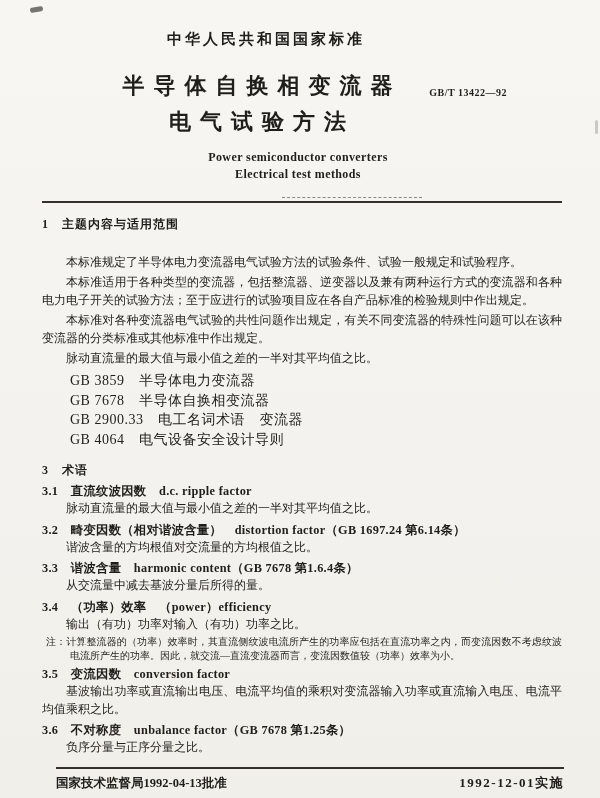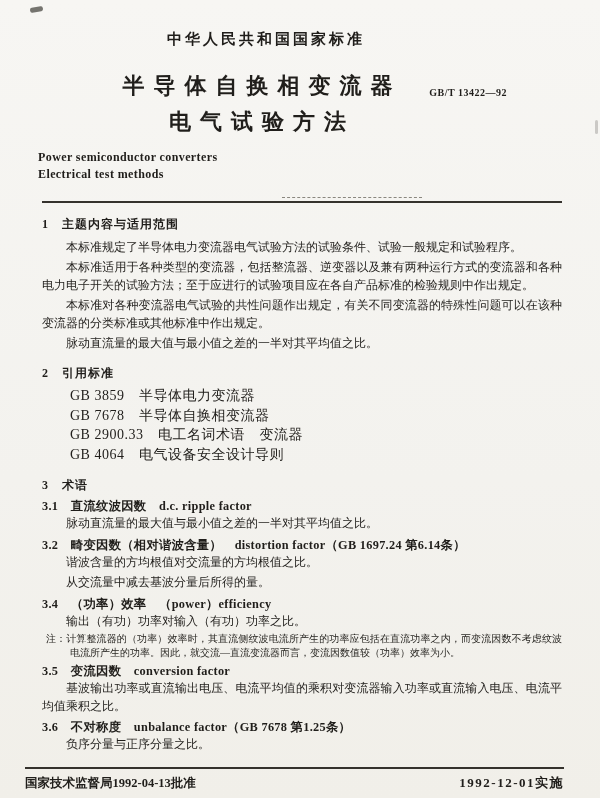--- a/index.html
+++ b/index.html
@@ -26,53 +26,53 @@
   }
   .title-block { position:relative; margin-top:22px; }
   .titles { text-align:center; transform:translateX(-40px); }
   .t1,.t2 { font-size:22px; font-weight:bold; letter-spacing:9px; line-height:30px; }
   .t2 { margin-top:6px; }
   .stdno {
     position:absolute; right:55px; top:16px;
     font-size:10px; font-weight:bold; letter-spacing:.5px;
   }
   .en-block {
-    margin-top:12px; font-weight:bold;
+    margin-top:12px; text-align:center; font-weight:bold;
     font-size:12px; line-height:17px; letter-spacing:.4px;
     transform:translateX(-4px);
   }
   .pre-rule-dash {
     width:140px; margin:14px 0 3px 240px;
     border-top:1.5px dashed #8a877f; height:0;
   }
   .rule { border:0; border-top:2px solid #35322d; }
 
   .sec-heading {
     margin-top:13px; font-size:12px; font-weight:bold; letter-spacing:1px;
   }
-  .body-text { margin-top:5px; }
+  .body-text { margin-top:20px; }
   .para {
     font-size:12px; line-height:18px; text-align:justify;
     text-indent:2em; margin-bottom:2px;
   }
   .ref-list { margin-top:4px; }
   .ref-item { font-size:14px; line-height:19.5px; padding-left:28px; letter-spacing:.5px; }
 
   .terms { margin-top:2px; }
   .term { margin-top:3px; }
   .term-h { font-size:12.3px; font-weight:bold; line-height:18px; letter-spacing:.3px; }
   .term-b {
     font-size:12px; line-height:17.5px; text-indent:2em; text-align:justify;
   }
   .term-note {
     font-size:10px; line-height:13.5px; margin-top:2px; margin-left:4px;
     padding-left:2.4em; text-indent:-2.4em; text-align:justify; color:#2a2824;
   }
   .footer {
-    position:absolute; left:25px; right:36px; bottom:6px;
+    position:absolute; left:56px; right:36px; bottom:6px;
     border-top:2px solid #35322d; padding-top:5px;
     display:flex; justify-content:space-between; align-items:baseline;
     font-weight:bold; font-size:12.5px;
   }
   .footer-right { letter-spacing:1.5px; font-size:13px; }
 </style>
 </head>
 <body>
 
 <div class="page">
@@ -99,21 +99,20 @@
   <hr class="rule">
 
   <div class="sec-heading">1　主题内容与适用范围</div>
   <div class="body-text">
     <div class="para">本标准规定了半导体电力变流器电气试验方法的试验条件、试验一般规定和试验程序。</div>
     <div class="para">本标准适用于各种类型的变流器，包括整流器、逆变器以及兼有两种运行方式的变流器和各种电力电子开关的试验方法；至于应进行的试验项目应在各自产品标准的检验规则中作出规定。</div>
     <div class="para">本标准对各种变流器电气试验的共性问题作出规定，有关不同变流器的特殊性问题可以在该种变流器的分类标准或其他标准中作出规定。</div>
     <div class="para">脉动直流量的最大值与最小值之差的一半对其平均值之比。</div>
   </div>
 
-  <div class="sec-heading">2　引用标准</div>
   <div class="ref-list">
     <div class="ref-item">GB 3859　半导体电力变流器</div>
     <div class="ref-item">GB 7678　半导体自换相变流器</div>
     <div class="ref-item">GB 2900.33　电工名词术语　变流器</div>
     <div class="ref-item">GB 4064　电气设备安全设计导则</div>
   </div>
 
   <div class="sec-heading">3　术语</div>
   <div class="terms">
 
@@ -121,20 +120,21 @@
       <div class="term-h">3.1　直流纹波因数　d.c. ripple factor</div>
       <div class="term-b">脉动直流量的最大值与最小值之差的一半对其平均值之比。</div>
     </div>
 
     <div class="term">
       <div class="term-h">3.2　畸变因数（相对谐波含量）　distortion factor（GB 1697.24 第6.14条）</div>
       <div class="term-b">谐波含量的方均根值对交流量的方均根值之比。</div>
     </div>
 
     <div class="term">
+      <div class="term-h">3.3　谐波含量　harmonic content（GB 7678 第1.6.4条）</div>
       <div class="term-b">从交流量中减去基波分量后所得的量。</div>
     </div>
 
     <div class="term">
       <div class="term-h">3.4　（功率）效率　（power）efficiency</div>
       <div class="term-b">输出（有功）功率对输入（有功）功率之比。</div>
       <div class="term-note">注：计算整流器的（功率）效率时，其直流侧纹波电流所产生的功率应包括在直流功率之内，而变流因数不考虑纹波电流所产生的功率。因此，就交流—直流变流器而言，变流因数值较（功率）效率为小。</div>
     </div>
 
     <div class="term">

